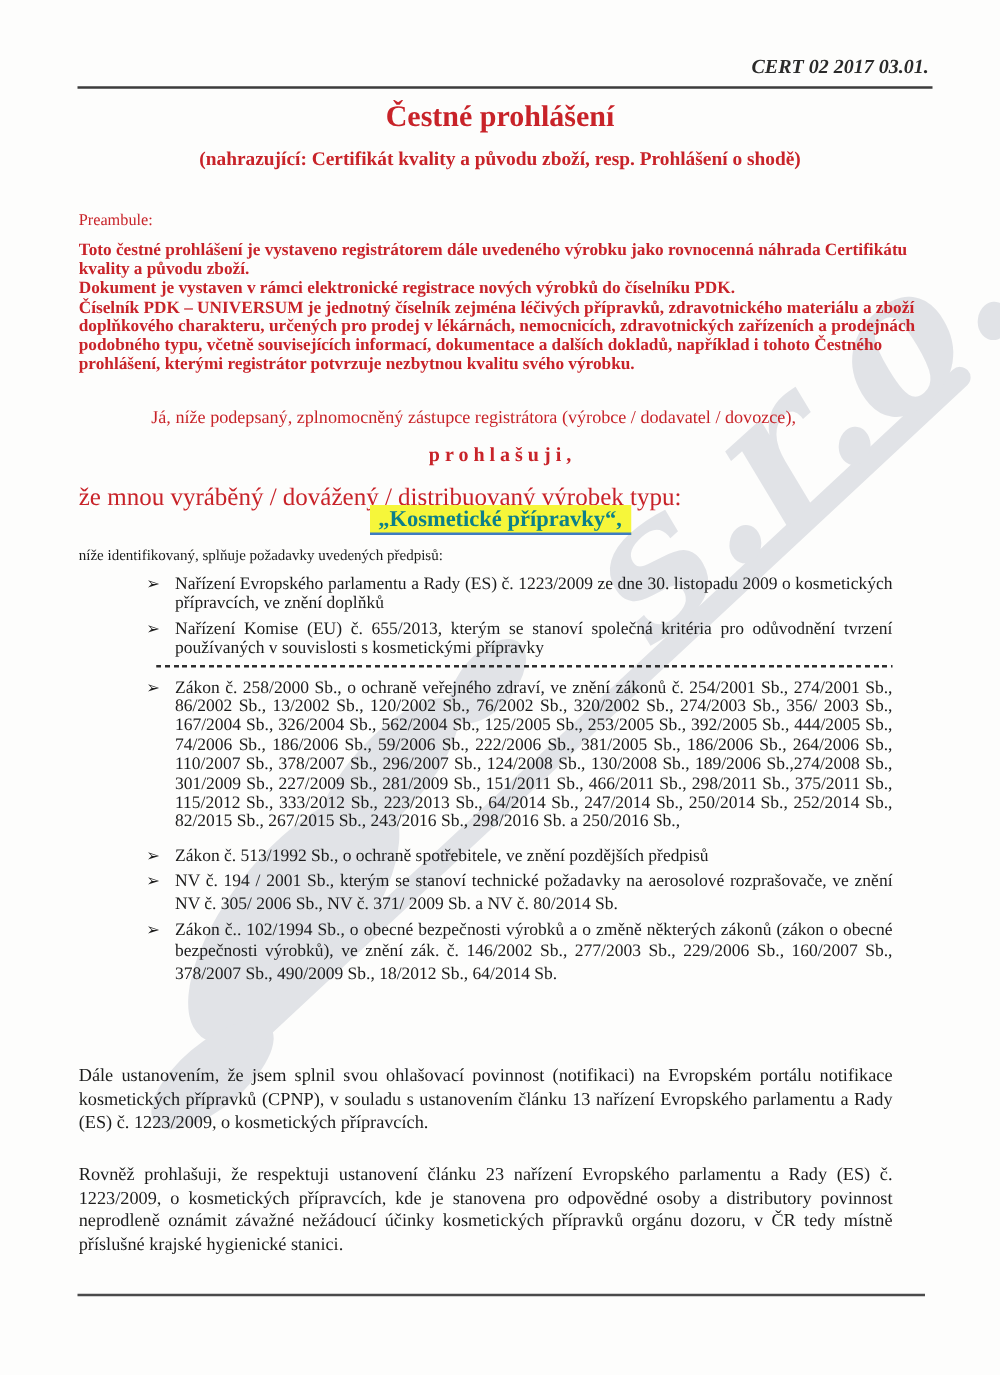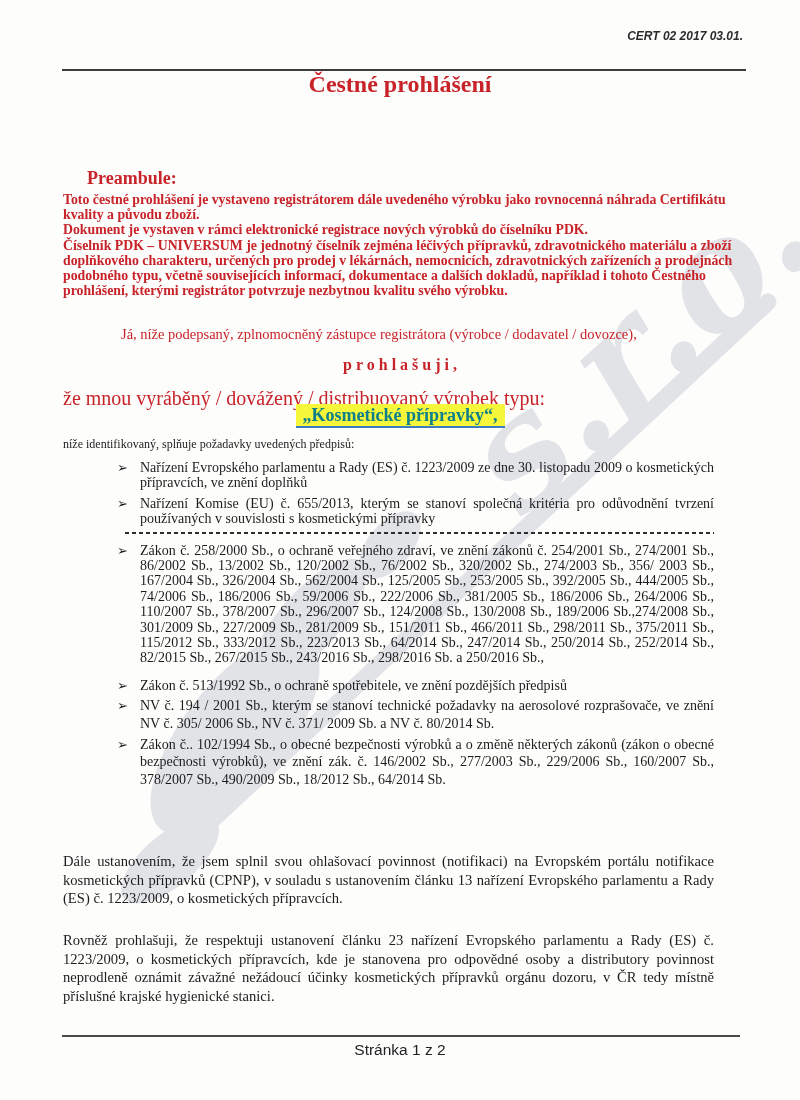--- a/index.html
+++ b/index.html
@@ -11,30 +11,30 @@
   }
   .layer { position:absolute; inset:0; }
   .content { z-index:2; }
   .watermark-layer { z-index:1; pointer-events:none; }
 
   .abs { position:absolute; }
   .red { color:#c82329; }
   .centered { left:0; right:0; text-align:center; }
 
   .header-ref {
-    top:29px; right:57px;
-    font-family:Liberation Sans, sans-serif; font-style:italic; font-weight:600;
-    font-size:12px; color:#2b2b2b;
+    top:45px; right:57px;
+    font-family:Liberation Serif, serif; font-style:italic; font-weight:600;
+    font-size:16px; color:#2b2b2b;
   }
   .header-line { top:69px; left:62px; width:684px; border-top:2.5px solid #3c3c3c; }
 
-  .doc-title { top:71px; font-size:24px; font-weight:bold; }
+  .doc-title { top:81px; font-size:24px; font-weight:bold; }
   .doc-subtitle { top:119px; font-size:15.5px; font-weight:bold; }
 
-  .preamble-heading { top:168px; left:63px; font-size:18px; font-weight:bold;margin-left:24px; }
+  .preamble-heading { top:168px; left:63px; font-size:13px; font-weight:normal; }
   .preamble-body { top:192px; left:63px; width:672px; font-size:13.8px; font-weight:bold; line-height:15.2px; }
 
   .intro-line { top:326px; left:121px; font-size:14.5px; }
   .declare-verb { top:356px; font-size:16px; font-weight:bold; }
   .product-intro { top:387px; left:63px; font-size:20px; }
 
   .product-line { top:404px; }
   .product-highlight {
     display:inline-block; background:#f6f63a; color:#0c7f8a;
     font-size:18px; font-weight:bold; padding:1px 7px 0 7px;
@@ -83,20 +83,21 @@
       </g>
     </svg>
   </div>
 
   <div class="layer content">
 
     <div class="abs header-ref">CERT 02 2017 03.01.</div>
     <div class="abs header-line"></div>
 
     <div class="abs centered doc-title red">Čestné prohlášení</div>
+    <div class="abs centered doc-subtitle red">(nahrazující: Certifikát kvality a původu zboží, resp. Prohlášení o shodě)</div>
 
     <div class="abs preamble-heading red">Preambule:</div>
     <div class="abs preamble-body red">
       <div>Toto čestné prohlášení je vystaveno registrátorem dále uvedeného výrobku jako rovnocenná náhrada Certifikátu kvality a původu zboží.</div>
       <div>Dokument je vystaven v rámci elektronické registrace nových výrobků do číselníku PDK.</div>
       <div>Číselník PDK – UNIVERSUM je jednotný číselník zejména léčivých přípravků, zdravotnického materiálu a zboží doplňkového charakteru, určených pro prodej v lékárnách, nemocnicích, zdravotnických zařízeních a prodejnách podobného typu, včetně souvisejících informací, dokumentace a dalších dokladů, například i tohoto Čestného prohlášení, kterými registrátor potvrzuje nezbytnou kvalitu svého výrobku.</div>
     </div>
 
     <div class="abs intro-line red">Já, níže podepsaný, zplnomocněný zástupce registrátora (výrobce / dodavatel / dovozce),</div>
     <div class="abs centered declare-verb red">p r o h l a š u j i ,</div>
@@ -133,16 +134,15 @@
       <li class="loose">
         <span class="bullet-glyph">➢</span>
         <span><span class="seg-b">Zákon č.. 102/1994 Sb</span><span>., o </span><span class="seg-b">obecné bezpečnosti výrobků</span><span> a o změně některých zákonů (zákon o obecné bezpečnosti výrobků), ve znění </span><span class="seg-b">zák. č. 146/2002 Sb., 277/2003 Sb., 229/2006 Sb., 160/2007 Sb., 378/2007 Sb., 490/2009 Sb., 18/2012 Sb., 64/2014 Sb.</span></span>
       </li>
     </ul>
 
     <div class="abs closing-para p1"><span>Dále ustanovením, že jsem splnil svou </span><span class="seg-b">ohlašovací povinnost (notifikaci) na Evropském portálu notifikace kosmetických přípravků (CPNP),</span><span> v souladu s ustanovením článku 13 nařízení Evropského parlamentu a Rady (ES) č. 1223/2009, o kosmetických přípravcích.</span></div>
     <div class="abs closing-para p2"><span>Rovněž prohlašuji, že respektuji ustanovení článku 23 nařízení Evropského parlamentu a Rady (ES) č. 1223/2009, o kosmetických přípravcích, kde je stanovena pro odpovědné osoby a distributory povinnost neprodleně oznámit závažné nežádoucí účinky kosmetických přípravků orgánu dozoru, v ČR tedy místně příslušné krajské hygienické stanici.</span></div>
 
     <div class="abs footer-line"></div>
-    <div class="abs centered footer-text"><span>Stránka </span><span class="seg-b">1</span><span> z </span><span class="seg-b">2</span></div>
 
   </div>
 </div>
 
 </body></html>

